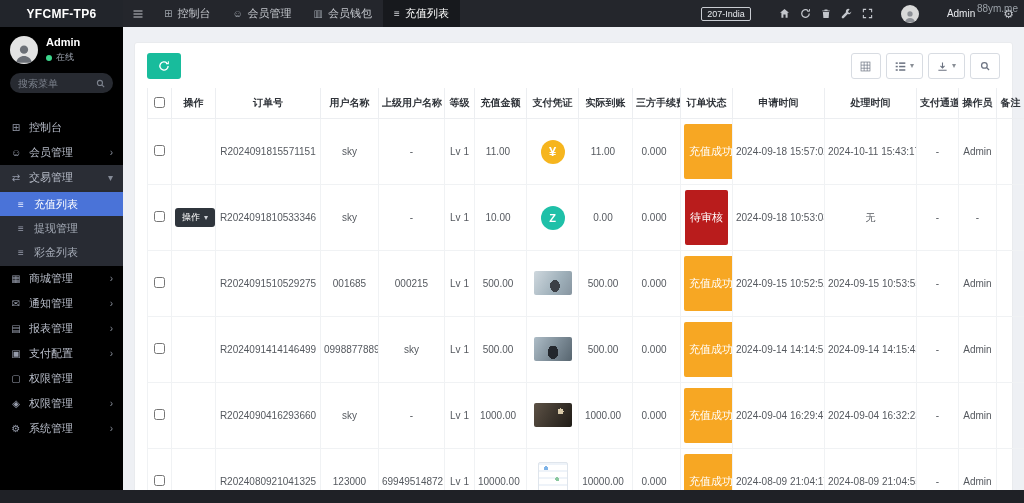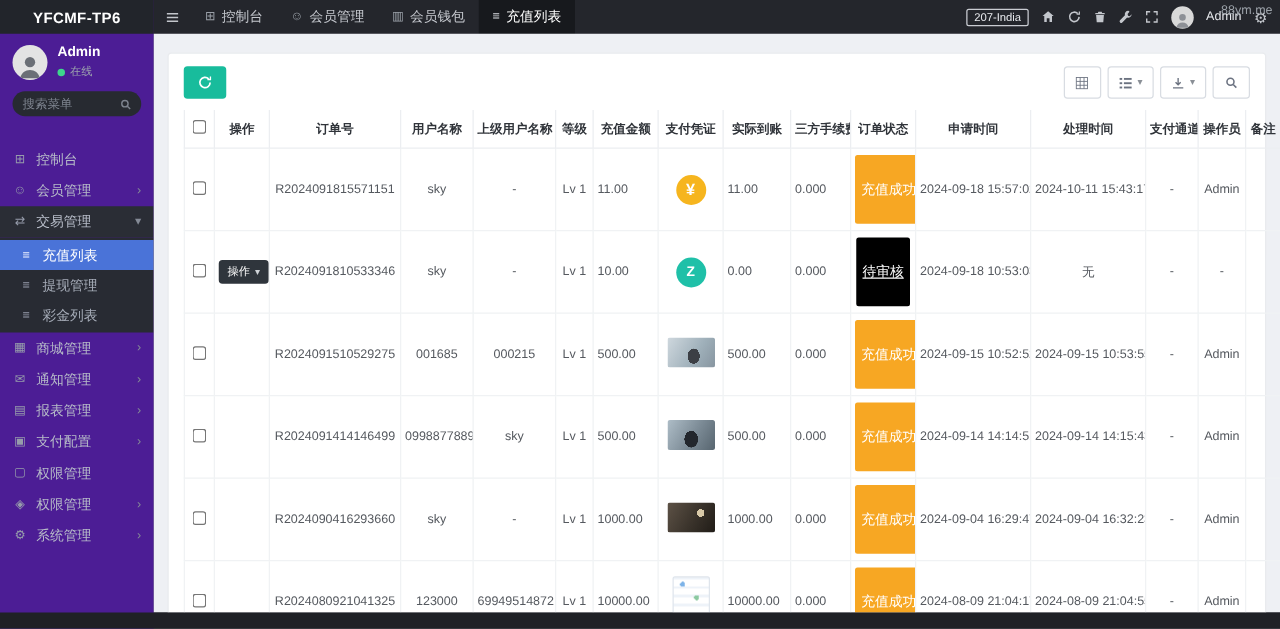--- a/index.html
+++ b/index.html
@@ -6,21 +6,21 @@
   html,body { width:1024px; height:503px; }
   body {
     font-family: "Liberation Sans", "DejaVu Sans", sans-serif;
     background: #23262d;
     overflow: hidden;
     position: relative;
   }
   .app { display:flex; width:100%; height:100%; }
 
   
-  .sidebar { width:123px; flex-shrink:0; background:#4c1d95; display:flex; flex-direction:column; }
+  .sidebar { width:123px; flex-shrink:0; background:#000000; display:flex; flex-direction:column; }
   .logo { height:27px; background:#22252b; color:#fff; font-size:12px; font-weight:bold;
           display:flex; align-items:center; justify-content:center; letter-spacing:.3px; }
   .user-panel { display:flex; align-items:center; gap:8px; padding:9px 10px 6px; }
   .avatar { width:28px; height:28px; border-radius:50%; background:#e3e3e3; overflow:hidden;
             display:flex; align-items:flex-end; justify-content:center; flex-shrink:0; }
   .user-name { color:#fff; font-size:11px; font-weight:bold; line-height:12px; }
   .user-status { color:#9ba1ad; font-size:9px; display:flex; align-items:center; gap:4px; margin-top:3px; }
   .status-dot { width:6px; height:6px; border-radius:50%; background:#3dd68c; display:inline-block; }
   .menu-search { margin:3px 10px 22px; height:20px; background:#272a31; border-radius:10px;
                  display:flex; align-items:center; padding:0 8px; gap:4px; }
@@ -45,21 +45,21 @@
             justify-content:space-between; padding-right:10px; flex-shrink:0; }
   .nav-left { display:flex; align-items:center; height:100%; }
   .hamburger { width:30px; height:100%; display:flex; align-items:center; justify-content:center;
                cursor:pointer; color:#c3c6cc; }
   .nav-tabs { display:flex; height:100%; }
   .nav-tab { display:flex; align-items:center; gap:5px; padding:0 11px; color:#c3c6cc;
              font-size:11px; height:100%; cursor:pointer; white-space:nowrap; }
   .nav-tab.active { background:#17191d; color:#fff; }
   .tab-icon { font-size:10px; color:#9aa0a8; }
   .nav-tab.active .tab-icon { color:#d5d8dd; }
-  .nav-right { display:flex; align-items:center; gap:10px; }
+  .nav-right { display:flex; align-items:center; gap:28px; }
   .region-badge { border:1px solid #c9ccd2; color:#e8eaee; font-size:9px; padding:1px 5px;
                   border-radius:2px; cursor:pointer; white-space:nowrap; }
   .nav-icons { display:flex; align-items:center; gap:10px; }
   .nav-icon { color:#c3c6cc; display:flex; align-items:center; justify-content:center;
               cursor:pointer; font-size:12px; line-height:1; }
   .nav-avatar { width:18px; height:18px; border-radius:50%; background:#d9d9d9; overflow:hidden;
                 display:flex; align-items:flex-end; justify-content:center; cursor:pointer; }
   .nav-user { color:#e8eaee; font-size:10px; cursor:pointer; }
 
   .content { background:#eef0f4; height:463px; padding:15px 11px 0; overflow:hidden; }
@@ -72,25 +72,25 @@
           border-radius:3px; display:flex; align-items:center; justify-content:center; gap:4px;
           color:#6b7280; cursor:pointer; }
   .caret { font-size:8px; color:#8a8f96; line-height:1; }
 
   
   table { width:100%; border-collapse:collapse; table-layout:fixed; }
   th { font-size:10px; color:#30343a; font-weight:bold; padding:8px 3px; text-align:center;
        border:1px solid #eceef1; border-top:none; white-space:nowrap; overflow:hidden; cursor:pointer; }
   td { font-size:10px; color:#55595f; padding:5px 3px; text-align:center; vertical-align:middle;
        border:1px solid #f0f2f4; white-space:nowrap; overflow:hidden; }
-  td.num { text-align:left; padding-right:8px; }
+  td.num { text-align:center; padding-right:8px; }
   input[type="checkbox"] { width:11px; height:11px; cursor:pointer; }
   .badge { display:inline-block; padding:20px 5px; border-radius:2px; color:#fff; font-size:11px; }
   .badge-orange { background:#f7a723; }
-  .badge-cyan { background:#000000;text-decoration:underline; }
+  .badge-cyan { background:#b91c1c; }
   .op-btn { background:#2f353c; color:#fff; font-size:9px; padding:3px 7px; border-radius:3px;
             border:none; display:inline-flex; align-items:center; gap:4px; cursor:pointer; }
   .op-btn .caret { color:#cfd3d8; }
   .v-circle { width:24px; height:24px; border-radius:50%; color:#fff; font-weight:bold;
               display:inline-flex; align-items:center; justify-content:center; cursor:pointer; }
   .v-coin { background:#f6b51e; font-size:13px; }
   .v-teal { background:#1fc0a8; font-size:11px; }
   .v-img { display:inline-block; width:38px; height:24px; border-radius:2px; cursor:pointer; }
   .v-photo-person-light { background:
       radial-gradient(ellipse 8px 10px at 55% 62%, #3c3f45 0 60%, transparent 61%),

